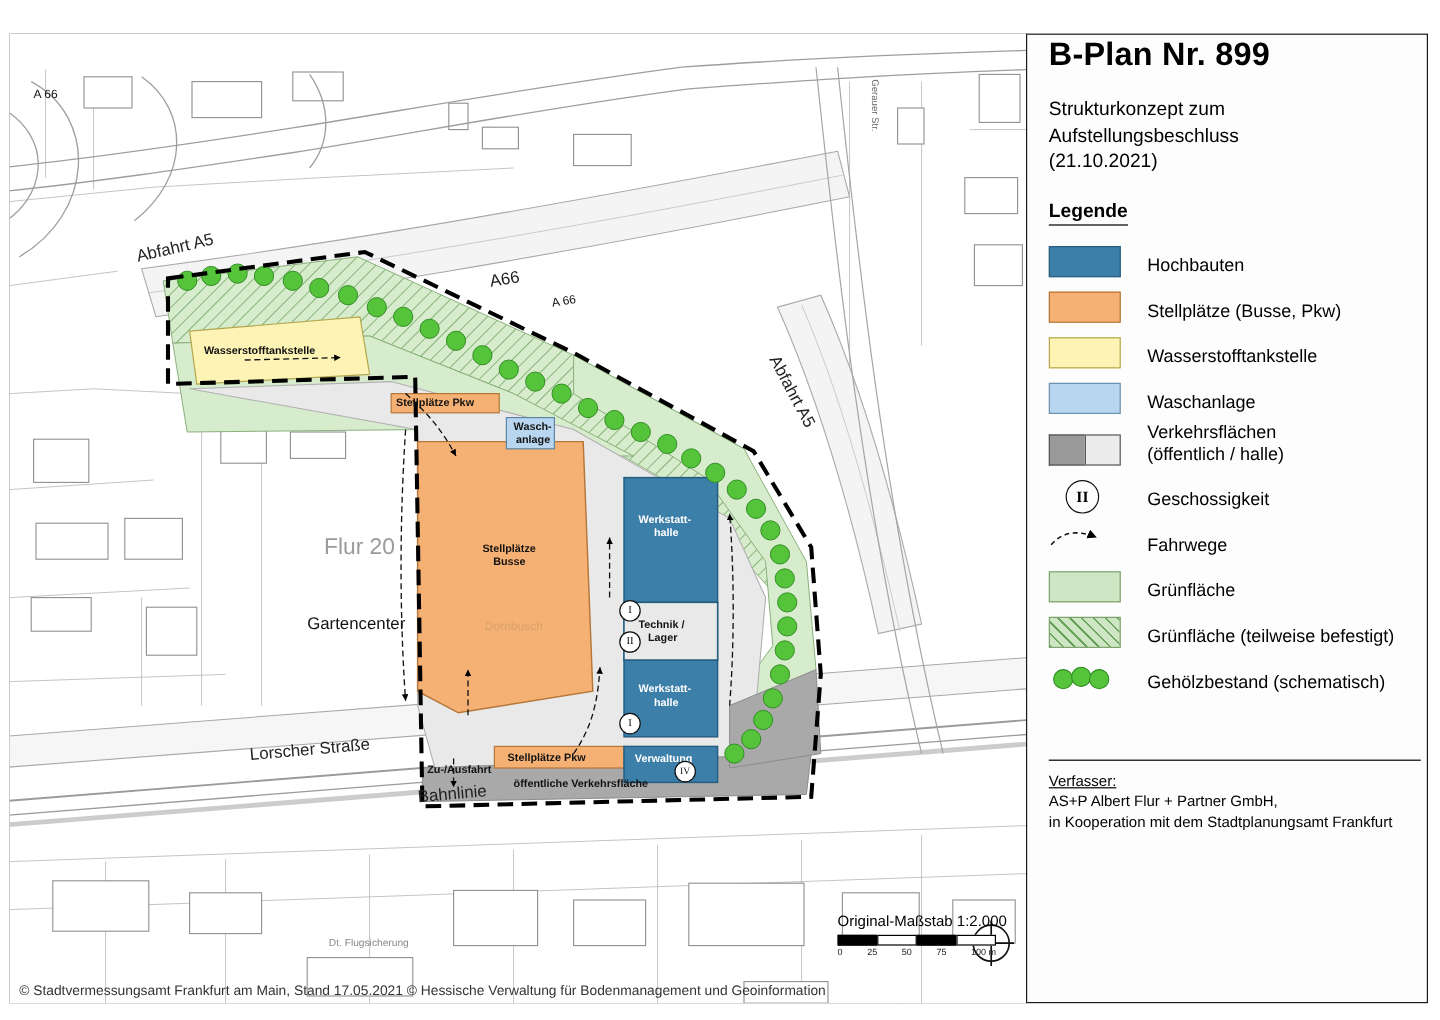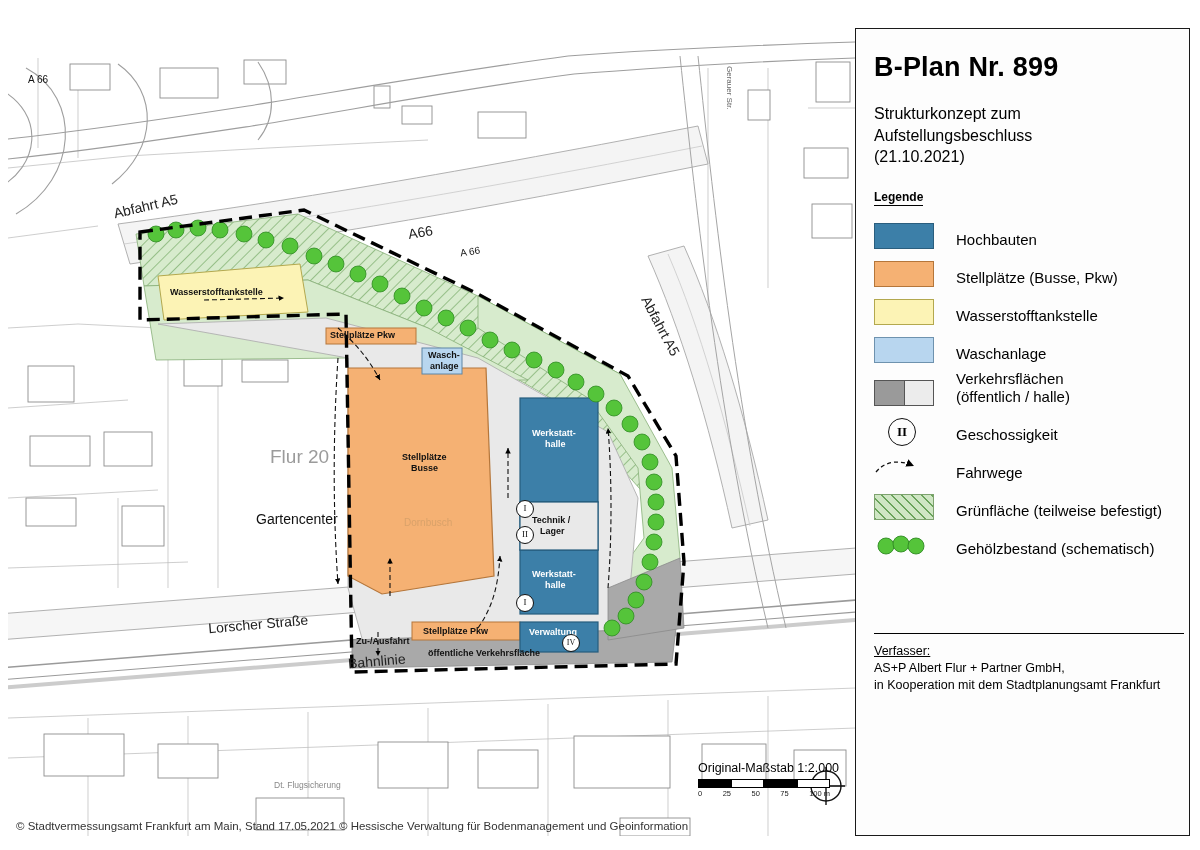--- a/index.html
+++ b/index.html
@@ -44,40 +44,40 @@
   .map-svg { position: absolute; left: 0; top: 0; }
 
   
   .info-panel {
     position: absolute;
     left: 856px;
     top: 28px;
     width: 334px;
     height: 680px;
     box-sizing: border-box;
-    padding: 24px 14px 0 18px;
+    padding: 2px 14px 0 18px;
   }
   .title-main {
     font-size: 27px;
     font-weight: bold;
     letter-spacing: .2px;
     line-height: 1.15;
   }
   .title-sub {
     font-size: 17px;
     margin-top: 9px;
     line-height: 1.2;
   }
   .title-desc {
     font-size: 16px;
     margin-top: 20px;
     line-height: 1.35;
   }
   .legend-head {
-    font-size: 12px;
+    font-size: 16px;
     font-weight: bold;
     margin-top: 22px;
     display: inline-block;
     border-bottom: 1.3px solid #000;
     padding-bottom: 1px;
   }
   .legend-list {
     margin-top: 12px;
   }
   .legend-row {
@@ -514,20 +514,26 @@
               <marker id="lgArrow" markerWidth="8" markerHeight="8" refX="6" refY="3" orient="auto">
                 <path d="M0,0 L6,3 L0,6 z" fill="#000"></path>
               </marker>
             </defs>
             <path d="M2,16 C12,4 26,4 40,10" fill="none" stroke="#111" stroke-width="1.3" stroke-dasharray="4,3" marker-end="url(#lgArrow)"></path>
           </svg>
         </div>
         <div class="legend-label">Fahrwege</div>
       </div>
 
+      <div class="legend-row">
+        <div class="legend-sym">
+            <div class="swatch sw-gruen"></div>
+          </div>
+        <div class="legend-label">Grünfläche</div>
+      </div>
 
       <div class="legend-row">
         <div class="legend-sym">
             <div class="sw-hatch"></div>
           </div>
         <div class="legend-label">Grünfläche (teilweise befestigt)</div>
       </div>
 
       <div class="legend-row">
         <div class="legend-sym">

